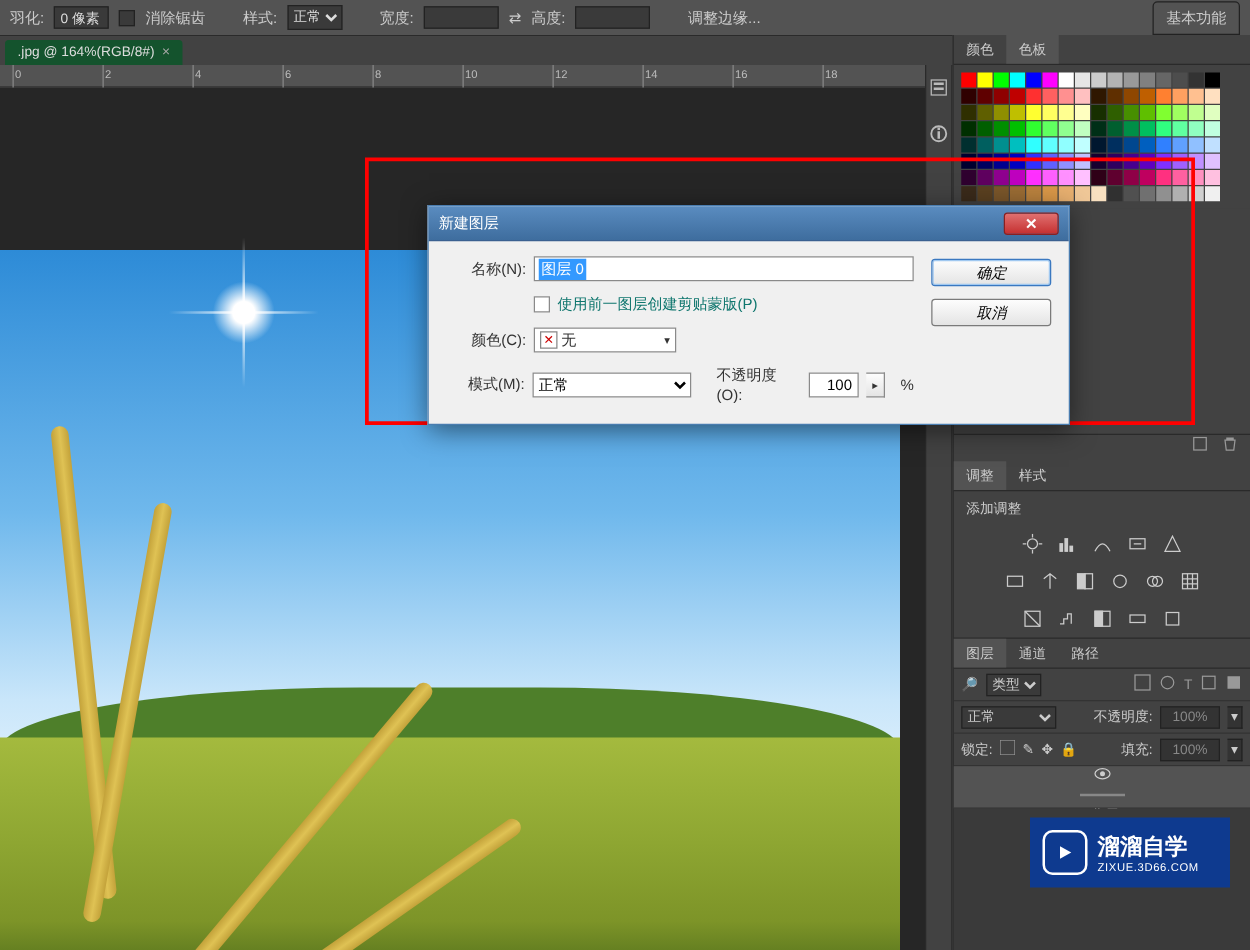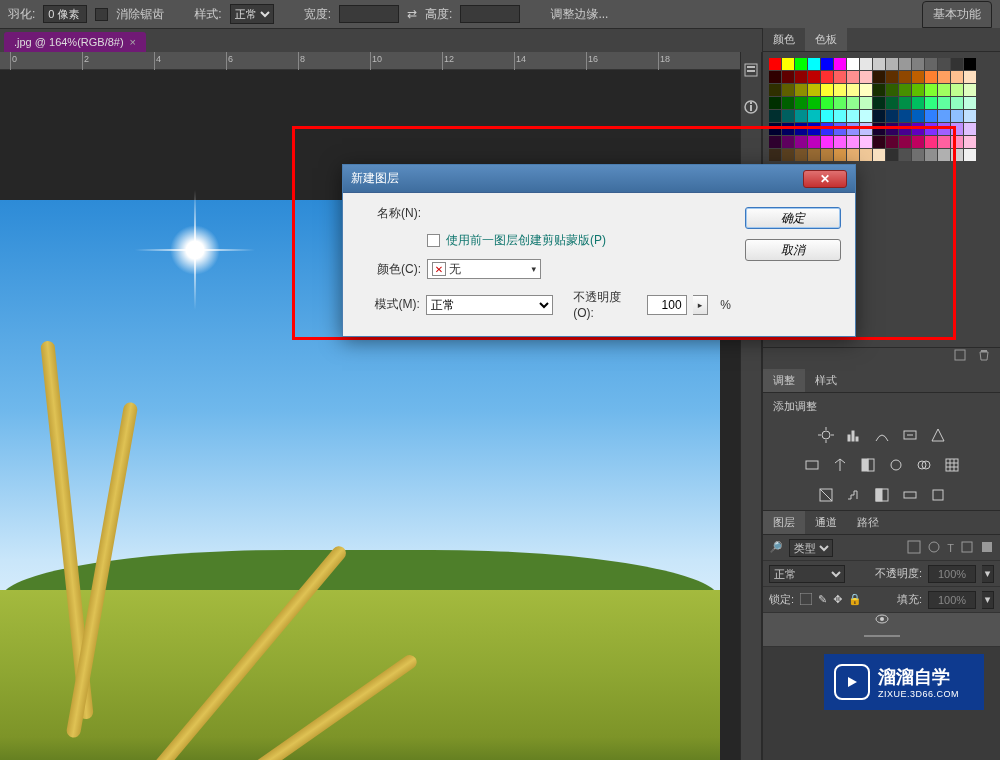--- a/index.html
+++ b/index.html
@@ -9,21 +9,21 @@
 .optbar{height:28px;background:#535353;border-bottom:1px solid #2a2a2a;display:flex;align-items:center;gap:8px;padding:14px 8px;color:#ccc;font-size:12px;}
 .optbar .lbl{color:#ccc;}
 .optbar input[type=text]{width:44px;height:18px;background:#3a3a3a;border:1px solid #222;color:#ddd;padding:0 4px;font-size:11px;}
 .optbar select{height:20px;background:#3a3a3a;border:1px solid #222;color:#ddd;font-size:11px;}
 .optbar .chk{width:13px;height:13px;background:#3a3a3a;border:1px solid #222;display:inline-block;}
 .optbar .spacer{flex:1;}
 .optbar .pill{padding:4px 10px;border:1px solid #222;border-radius:4px 4px 0 0;background:#535353;}
 
 
 .tabbar{height:24px;background:#424242;display:flex;align-items:flex-end;padding-left:4px;border-bottom:1px solid #2a2a2a;}
-.doctab{background:#701a75;padding:4px 10px;font-size:11px;color:#ddd;display:flex;align-items:center;gap:6px;border-top-left-radius:3px;border-top-right-radius:3px;}
+.doctab{background:#14532d;padding:4px 10px;font-size:11px;color:#ddd;display:flex;align-items:center;gap:6px;border-top-left-radius:3px;border-top-right-radius:3px;}
 .doctab .x{color:#aaa;font-size:11px;}
 
 
 .main{position:absolute;top:52px;left:0;right:260px;bottom:0;background:#262626;}
 .vstrip{position:absolute;top:52px;right:238px;width:22px;bottom:0;background:#424242;border-left:1px solid #2a2a2a;border-right:1px solid #2a2a2a;display:flex;flex-direction:column;align-items:center;gap:18px;padding-top:10px;}
 .vstrip svg{fill:#bbb}
 
 
 .ruler-h{position:absolute;top:0;left:0;right:0;height:18px;background:#535353;border-bottom:1px solid #333;}
 .ruler-h .tick{position:absolute;top:0;height:18px;border-left:1px solid #888;}
@@ -513,20 +513,23 @@
 
 <div class="dlg">
   <div class="dlg-title">
     <span class="t">新建图层</span>
     <span class="dlg-close">✕</span>
   </div>
   <div class="dlg-body">
     <div class="dlg-left">
       <div class="frow">
         <span class="flbl">名称(N):</span>
+        <div style="flex:1;height:20px;border:1px solid #8a8a8a;padding:1px 3px;display:flex;align-items:center;background:#fff">
+          <span class="sel-text">图层 0</span>
+        </div>
       </div>
       <div class="frow" style="padding-left:70px">
         <span class="chkbox"></span>
         <span style="color:#0f766e">使用前一图层创建剪贴蒙版(P)</span>
       </div>
       <div class="frow">
         <span class="flbl">颜色(C):</span>
         <div style="display:flex;align-items:center;height:20px;border:1px solid #8a8a8a;background:#fff;padding:0 4px;width:114px">
           <span class="none-ico">✕</span>
           <span>无</span>

